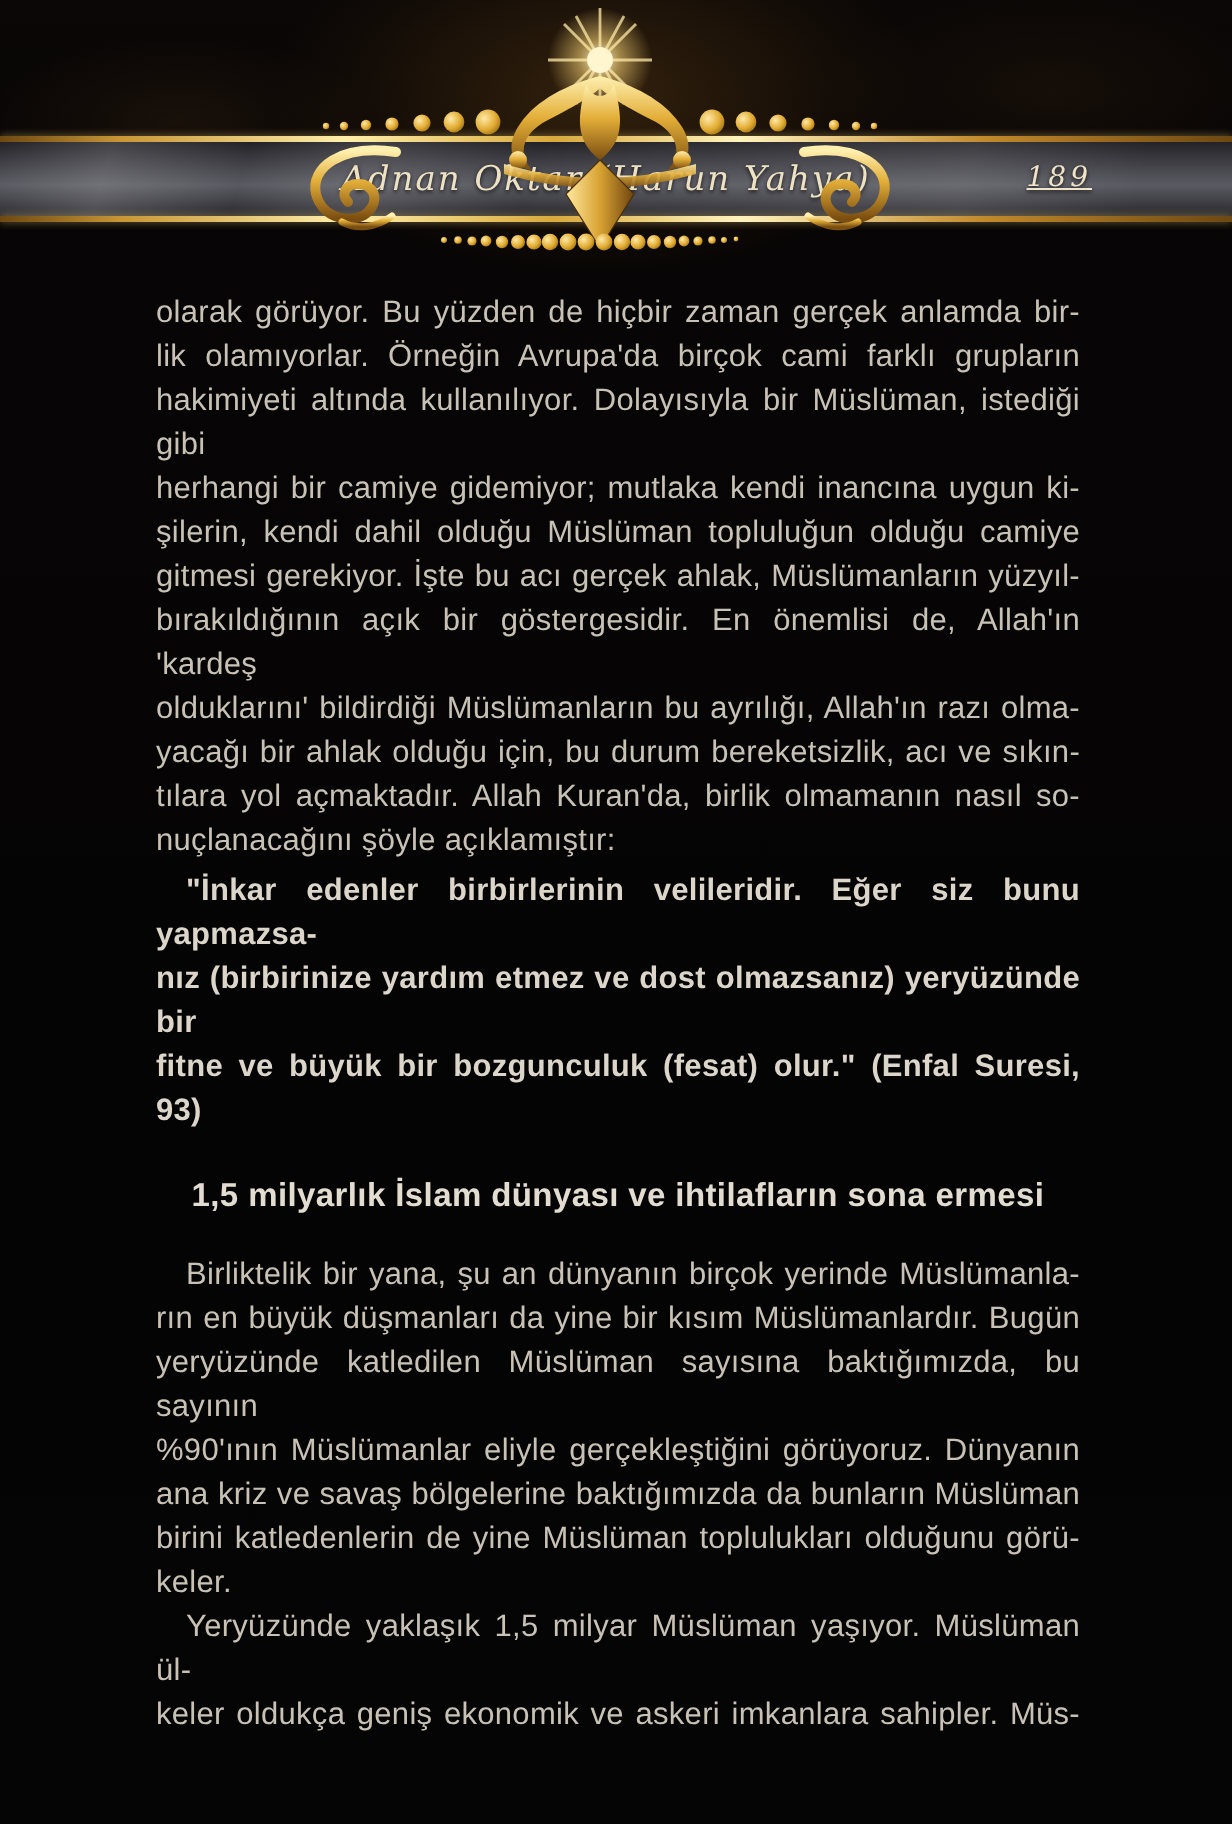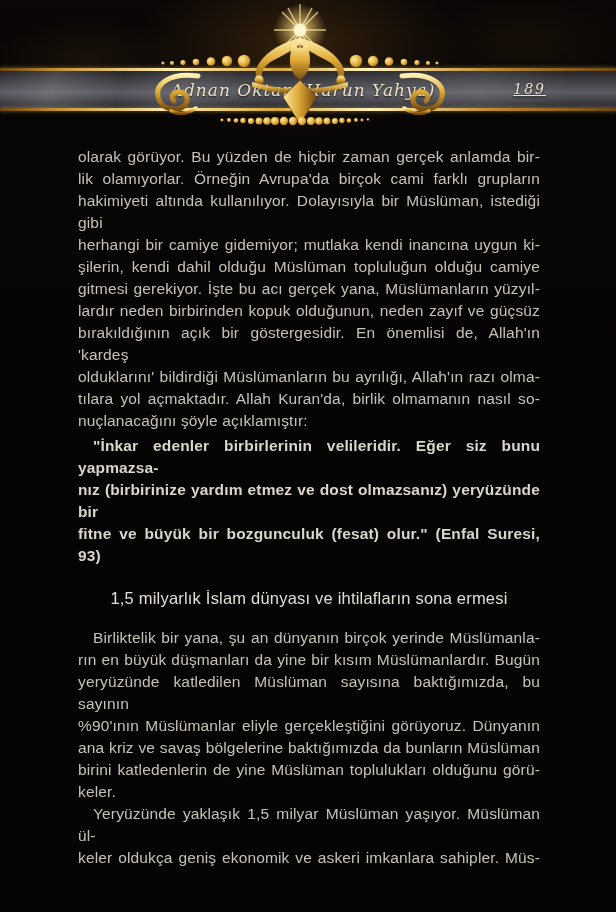--- a/index.html
+++ b/index.html
@@ -69,21 +69,21 @@
   .para.cont-last > .line:last-child{text-align-last:justify;}
   .para.indent-first > .line:first-child{text-indent:15px;}
   .para.quote{
     margin-top:3px;
     font-weight:bold;
     color:#dbd5ca;
   }
   .section-heading{
     margin:20px 0 18px 0;
     font-size:16.5px;
-    font-weight:normal;
+    font-weight:bold;
     text-align:center;
     color:#e2dcd1;
     letter-spacing:.2px;
   }
 </style>
 </head>
 <body>
 
 <div class="page">
 
@@ -197,24 +197,24 @@
     </svg>
   </header>
 
   <main class="page-body">
     <div class="para">
         <div class="line">olarak görüyor. Bu yüzden de hiçbir zaman gerçek anlamda bir-</div>
         <div class="line">lik olamıyorlar. Örneğin Avrupa'da birçok cami farklı grupların</div>
         <div class="line">hakimiyeti altında kullanılıyor. Dolayısıyla bir Müslüman, istediği gibi</div>
         <div class="line">herhangi bir camiye gidemiyor; mutlaka kendi inancına uygun ki-</div>
         <div class="line">şilerin, kendi dahil olduğu Müslüman topluluğun olduğu camiye</div>
-        <div class="line">gitmesi gerekiyor. İşte bu acı gerçek yana, Müslümanların yüzyıl-</div>
-        <div class="line">lardır neden birbirinden kopuk olduğunun, neden zayıf ve güçsüz</div>
+        <div class="line">gitmesi gerekiyor. İşte bu acı gerçek ahlak, Müslümanların yüzyıl-</div>
         <div class="line">bırakıldığının açık bir göstergesidir. En önemlisi de, Allah'ın 'kardeş</div>
         <div class="line">olduklarını' bildirdiği Müslümanların bu ayrılığı, Allah'ın razı olma-</div>
+        <div class="line">yacağı bir ahlak olduğu için, bu durum bereketsizlik, acı ve sıkın-</div>
         <div class="line">tılara yol açmaktadır. Allah Kuran'da, birlik olmamanın nasıl so-</div>
         <div class="line">nuçlanacağını şöyle açıklamıştır:</div>
       </div>
     <div class="para quote indent-first">
         <div class="line">"İnkar edenler birbirlerinin velileridir. Eğer siz bunu yapmazsa-</div>
         <div class="line">nız (birbirinize yardım etmez ve dost olmazsanız) yeryüzünde bir</div>
         <div class="line">fitne ve büyük bir bozgunculuk (fesat) olur." (Enfal Suresi, 93)</div>
       </div>
     <h2 class="section-heading">1,5 milyarlık İslam dünyası ve ihtilafların sona ermesi</h2>
     <div class="para indent-first">

